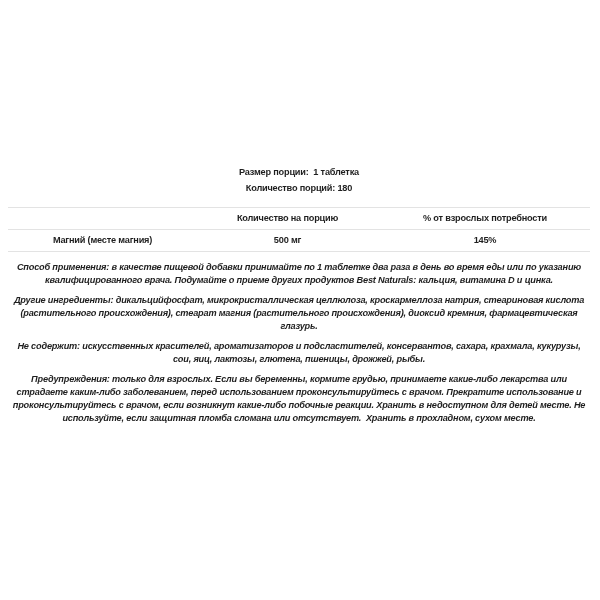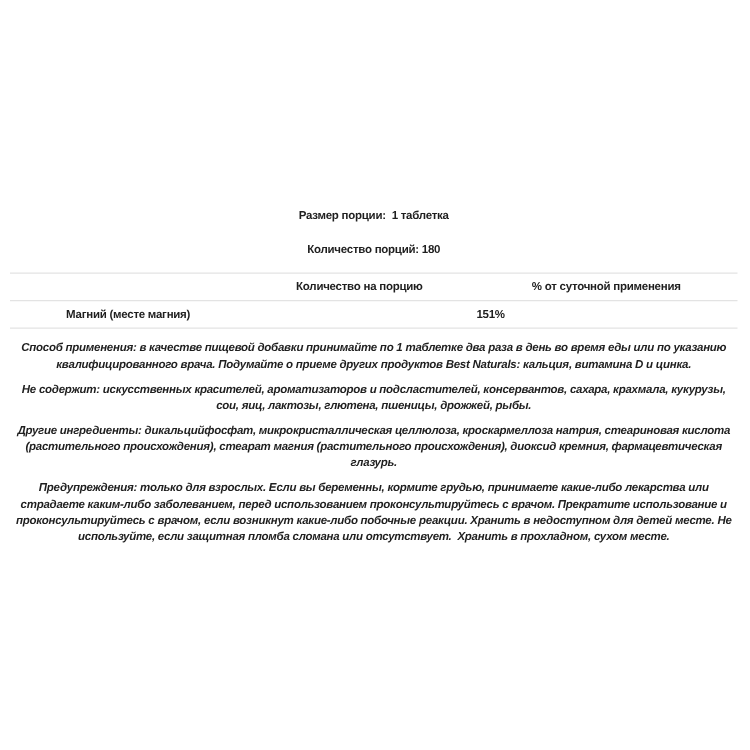--- a/index.html
+++ b/index.html
@@ -23,21 +23,21 @@
     top: 166px;
     font-size: 9.2px;
     line-height: 13px;
     letter-spacing: -0.2px;
     text-align: center;
   }
   .line {
     white-space: pre-wrap;
   }
   .line + .line {
-    margin-top: 14px;
+    margin-top: 3px;
   }
   .tbl {
     margin-top: 12px;
     border-top: 1px solid #e3e3e3;
   }
   .tr {
     display: flex;
     align-items: center;
     height: 21px;
     border-bottom: 1px solid #e3e3e3;
@@ -59,28 +59,29 @@
 
 <div class="sheet">
 
   <div class="line">Размер порции:  1 таблетка</div>
   <div class="line">Количество порций: 180</div>
 
   <div class="tbl">
     <div class="tr">
       <div class="td c1"></div>
       <div class="td c2">Количество на порцию</div>
-      <div class="td c3">% от суточной применения</div>
+      <div class="td c3">% от взрослых потребности</div>
     </div>
     <div class="tr">
       <div class="td c1">Магний (месте магния)</div>
-      <div class="td c3">151%</div>
+      <div class="td c2">500 мг</div>
+      <div class="td c3">145%</div>
     </div>
   </div>
 
   <div class="paras">
     <div class="para">Способ применения: в качестве пищевой добавки принимайте по 1 таблетке два раза в день во время еды или по указанию квалифицированного врача. Подумайте о приеме других продуктов Best Naturals: кальция, витамина D и цинка.</div>
+    <div class="para">Другие ингредиенты: дикальцийфосфат, микрокристаллическая целлюлоза, кроскармеллоза натрия, стеариновая кислота (растительного происхождения), стеарат магния (растительного происхождения), диоксид кремния, фармацевтическая глазурь.</div>
     <div class="para">Не содержит: искусственных красителей, ароматизаторов и подсластителей, консервантов, сахара, крахмала, кукурузы, сои, яиц, лактозы, глютена, пшеницы, дрожжей, рыбы.</div>
-    <div class="para">Другие ингредиенты: дикальцийфосфат, микрокристаллическая целлюлоза, кроскармеллоза натрия, стеариновая кислота (растительного происхождения), стеарат магния (растительного происхождения), диоксид кремния, фармацевтическая глазурь.</div>
     <div class="para">Предупреждения: только для взрослых. Если вы беременны, кормите грудью, принимаете какие-либо лекарства или страдаете каким-либо заболеванием, перед использованием проконсультируйтесь с врачом. Прекратите использование и проконсультируйтесь с врачом, если возникнут какие-либо побочные реакции. Хранить в недоступном для детей месте. Не используйте, если защитная пломба сломана или отсутствует.  Хранить в прохладном, сухом месте.</div>
   </div>
 
 </div>
 
 </body></html>

